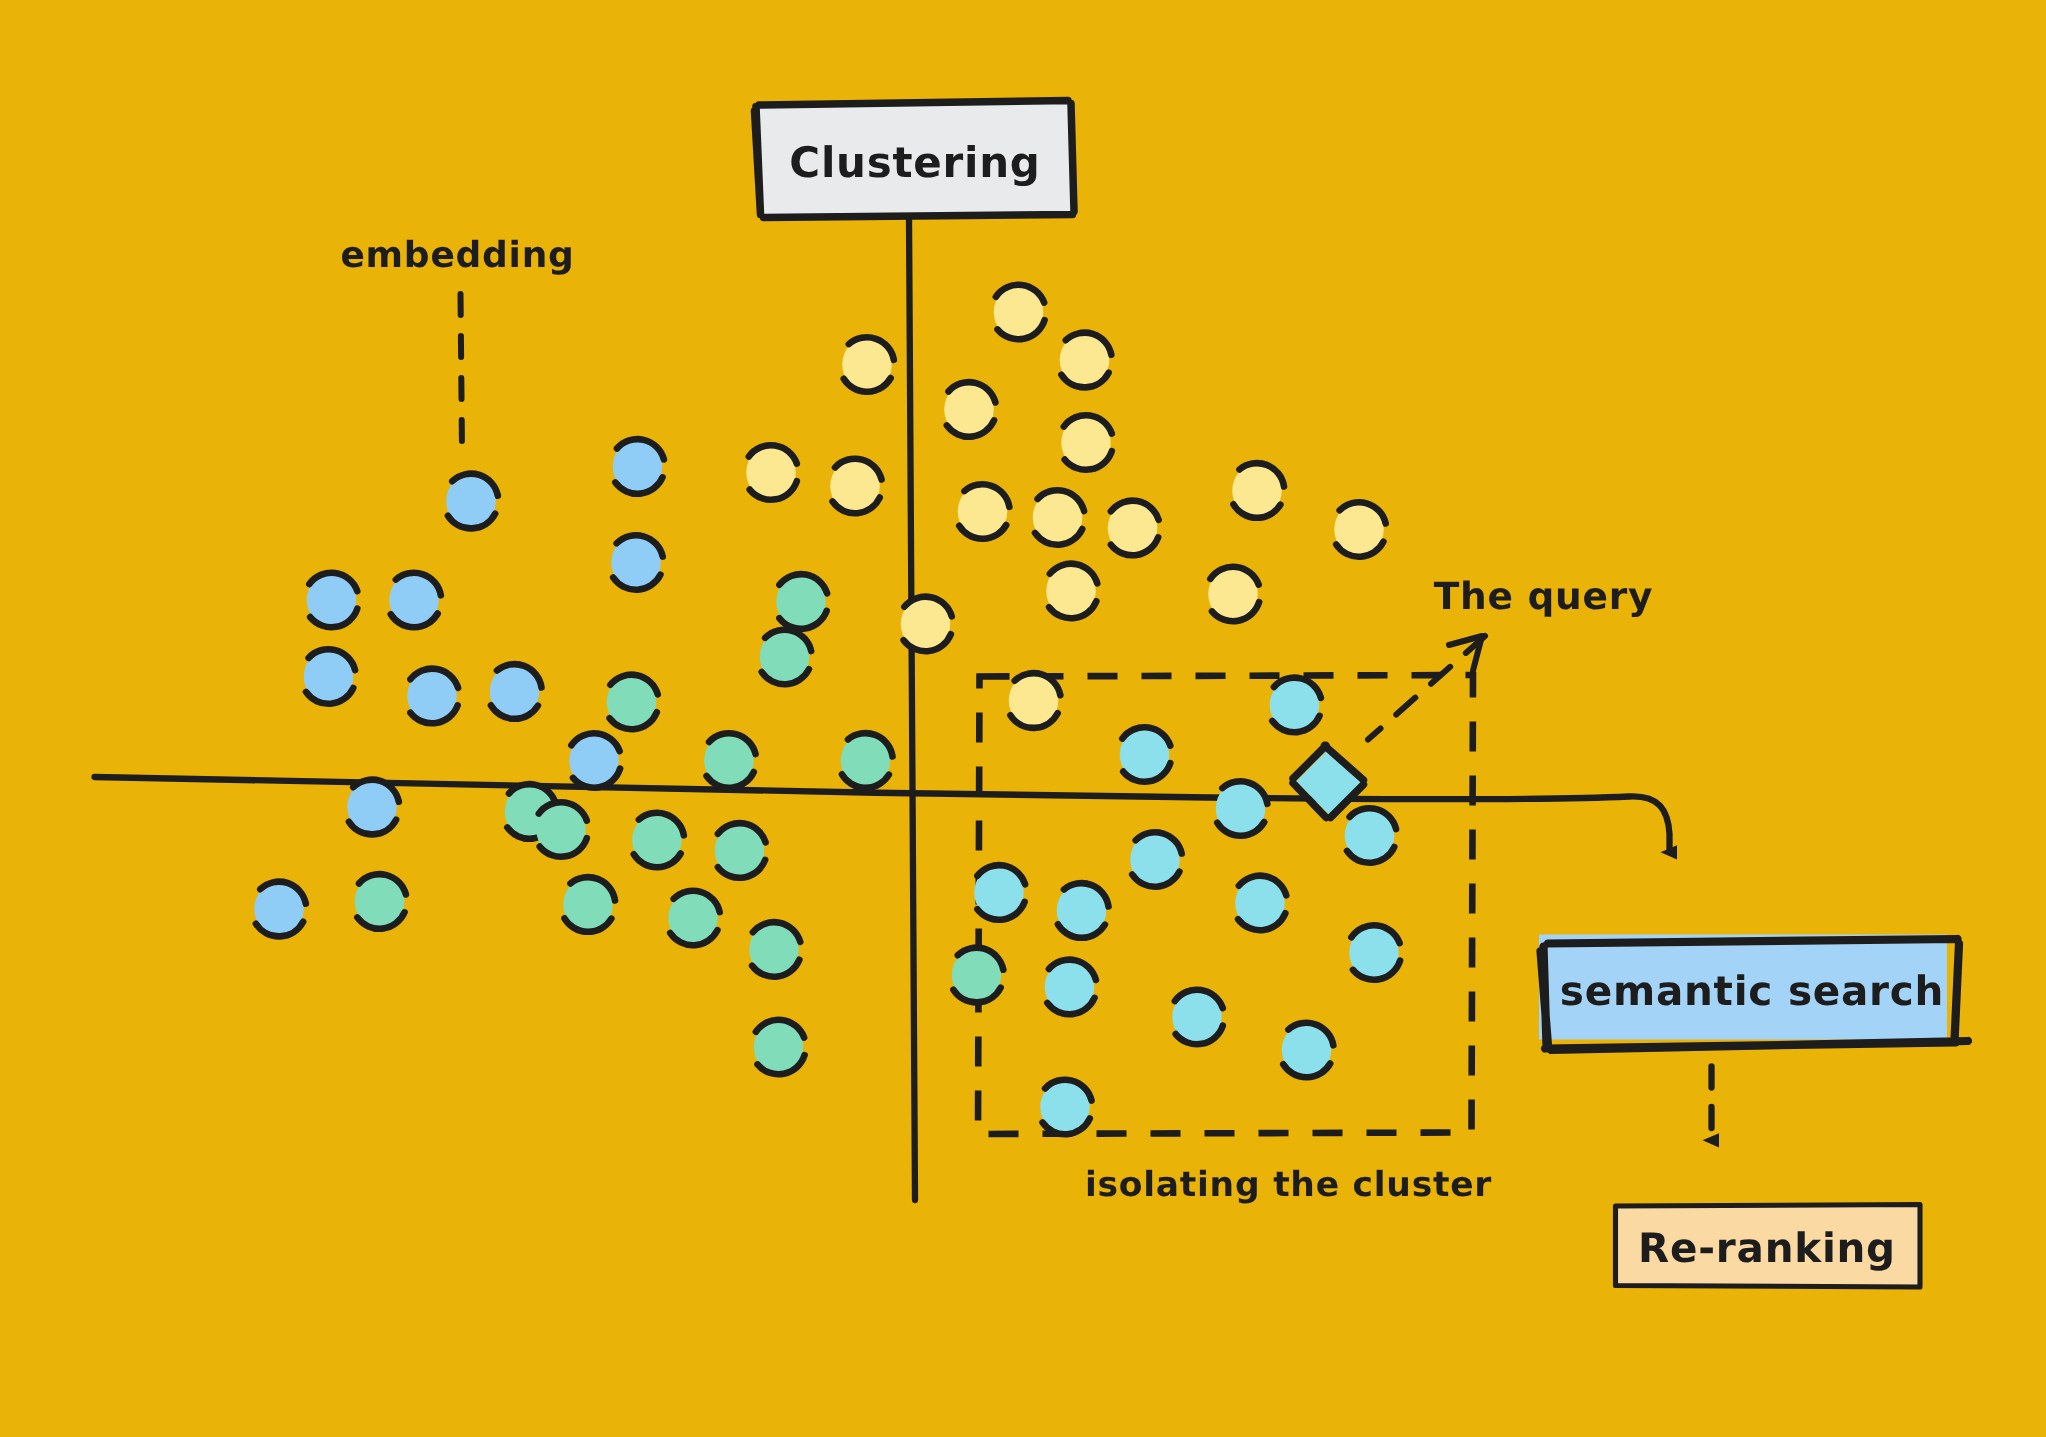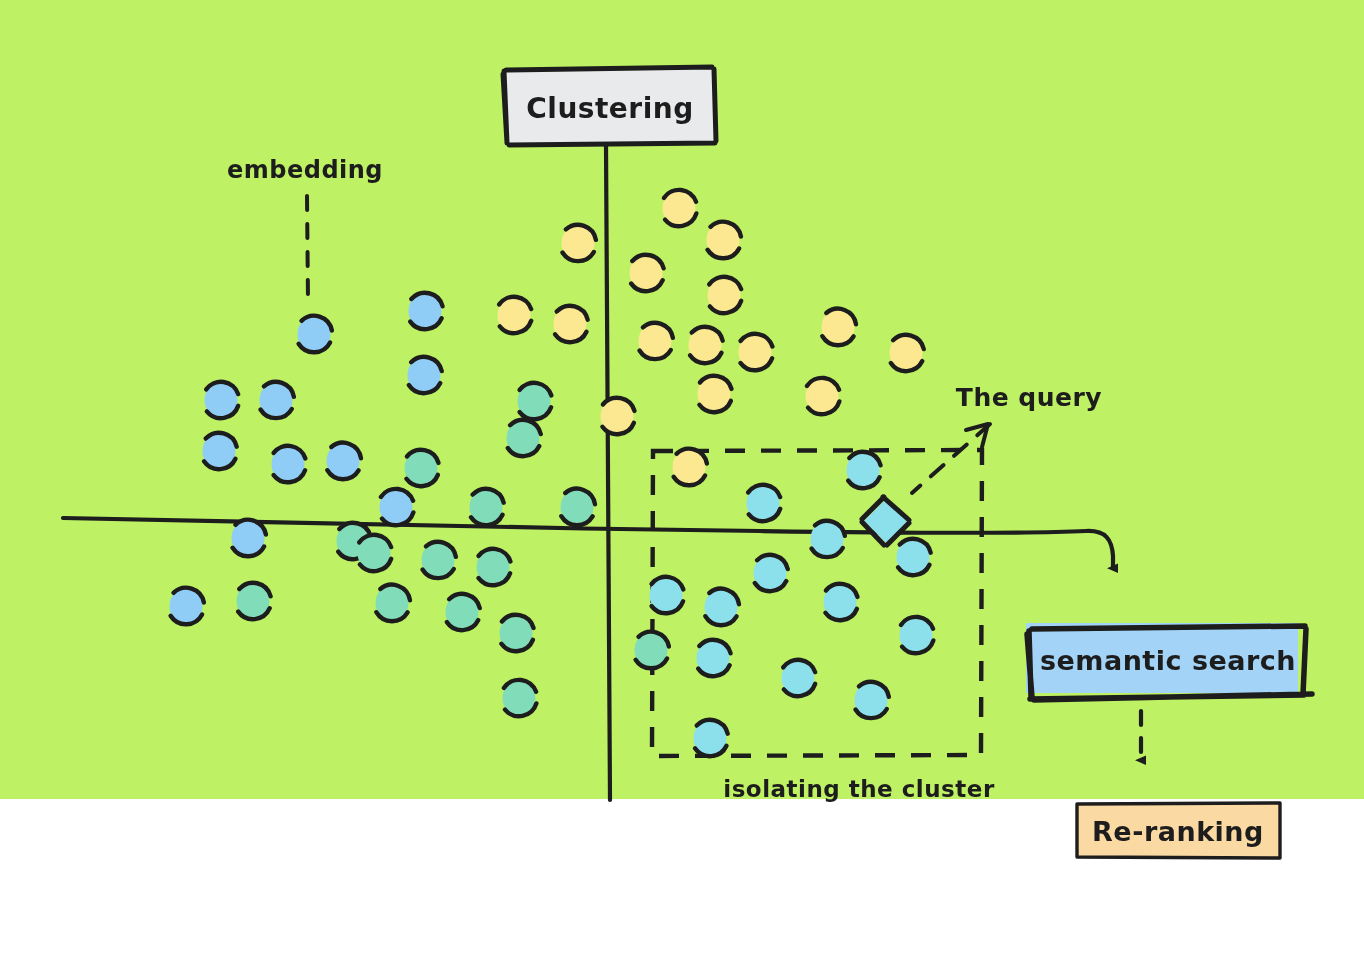--- a/index.html
+++ b/index.html
@@ -9,22 +9,22 @@
   }
   body {
     width: 1364px;
     height: 958px;
     font-family: "DejaVu Sans", sans-serif;
     overflow: hidden;
   }
   #canvas-root {
     position: relative;
     width: 1364px;
-    height: 799px;
-    background: #bef264;
+    height: 958px;
+    background: #eab308;
   }
   #scene {
     position: absolute;
     top: 0;
     left: 0;
     width: 1364px;
     height: 958px;
   }
   .hand-text {
     font-family: "DejaVu Sans", sans-serif;

